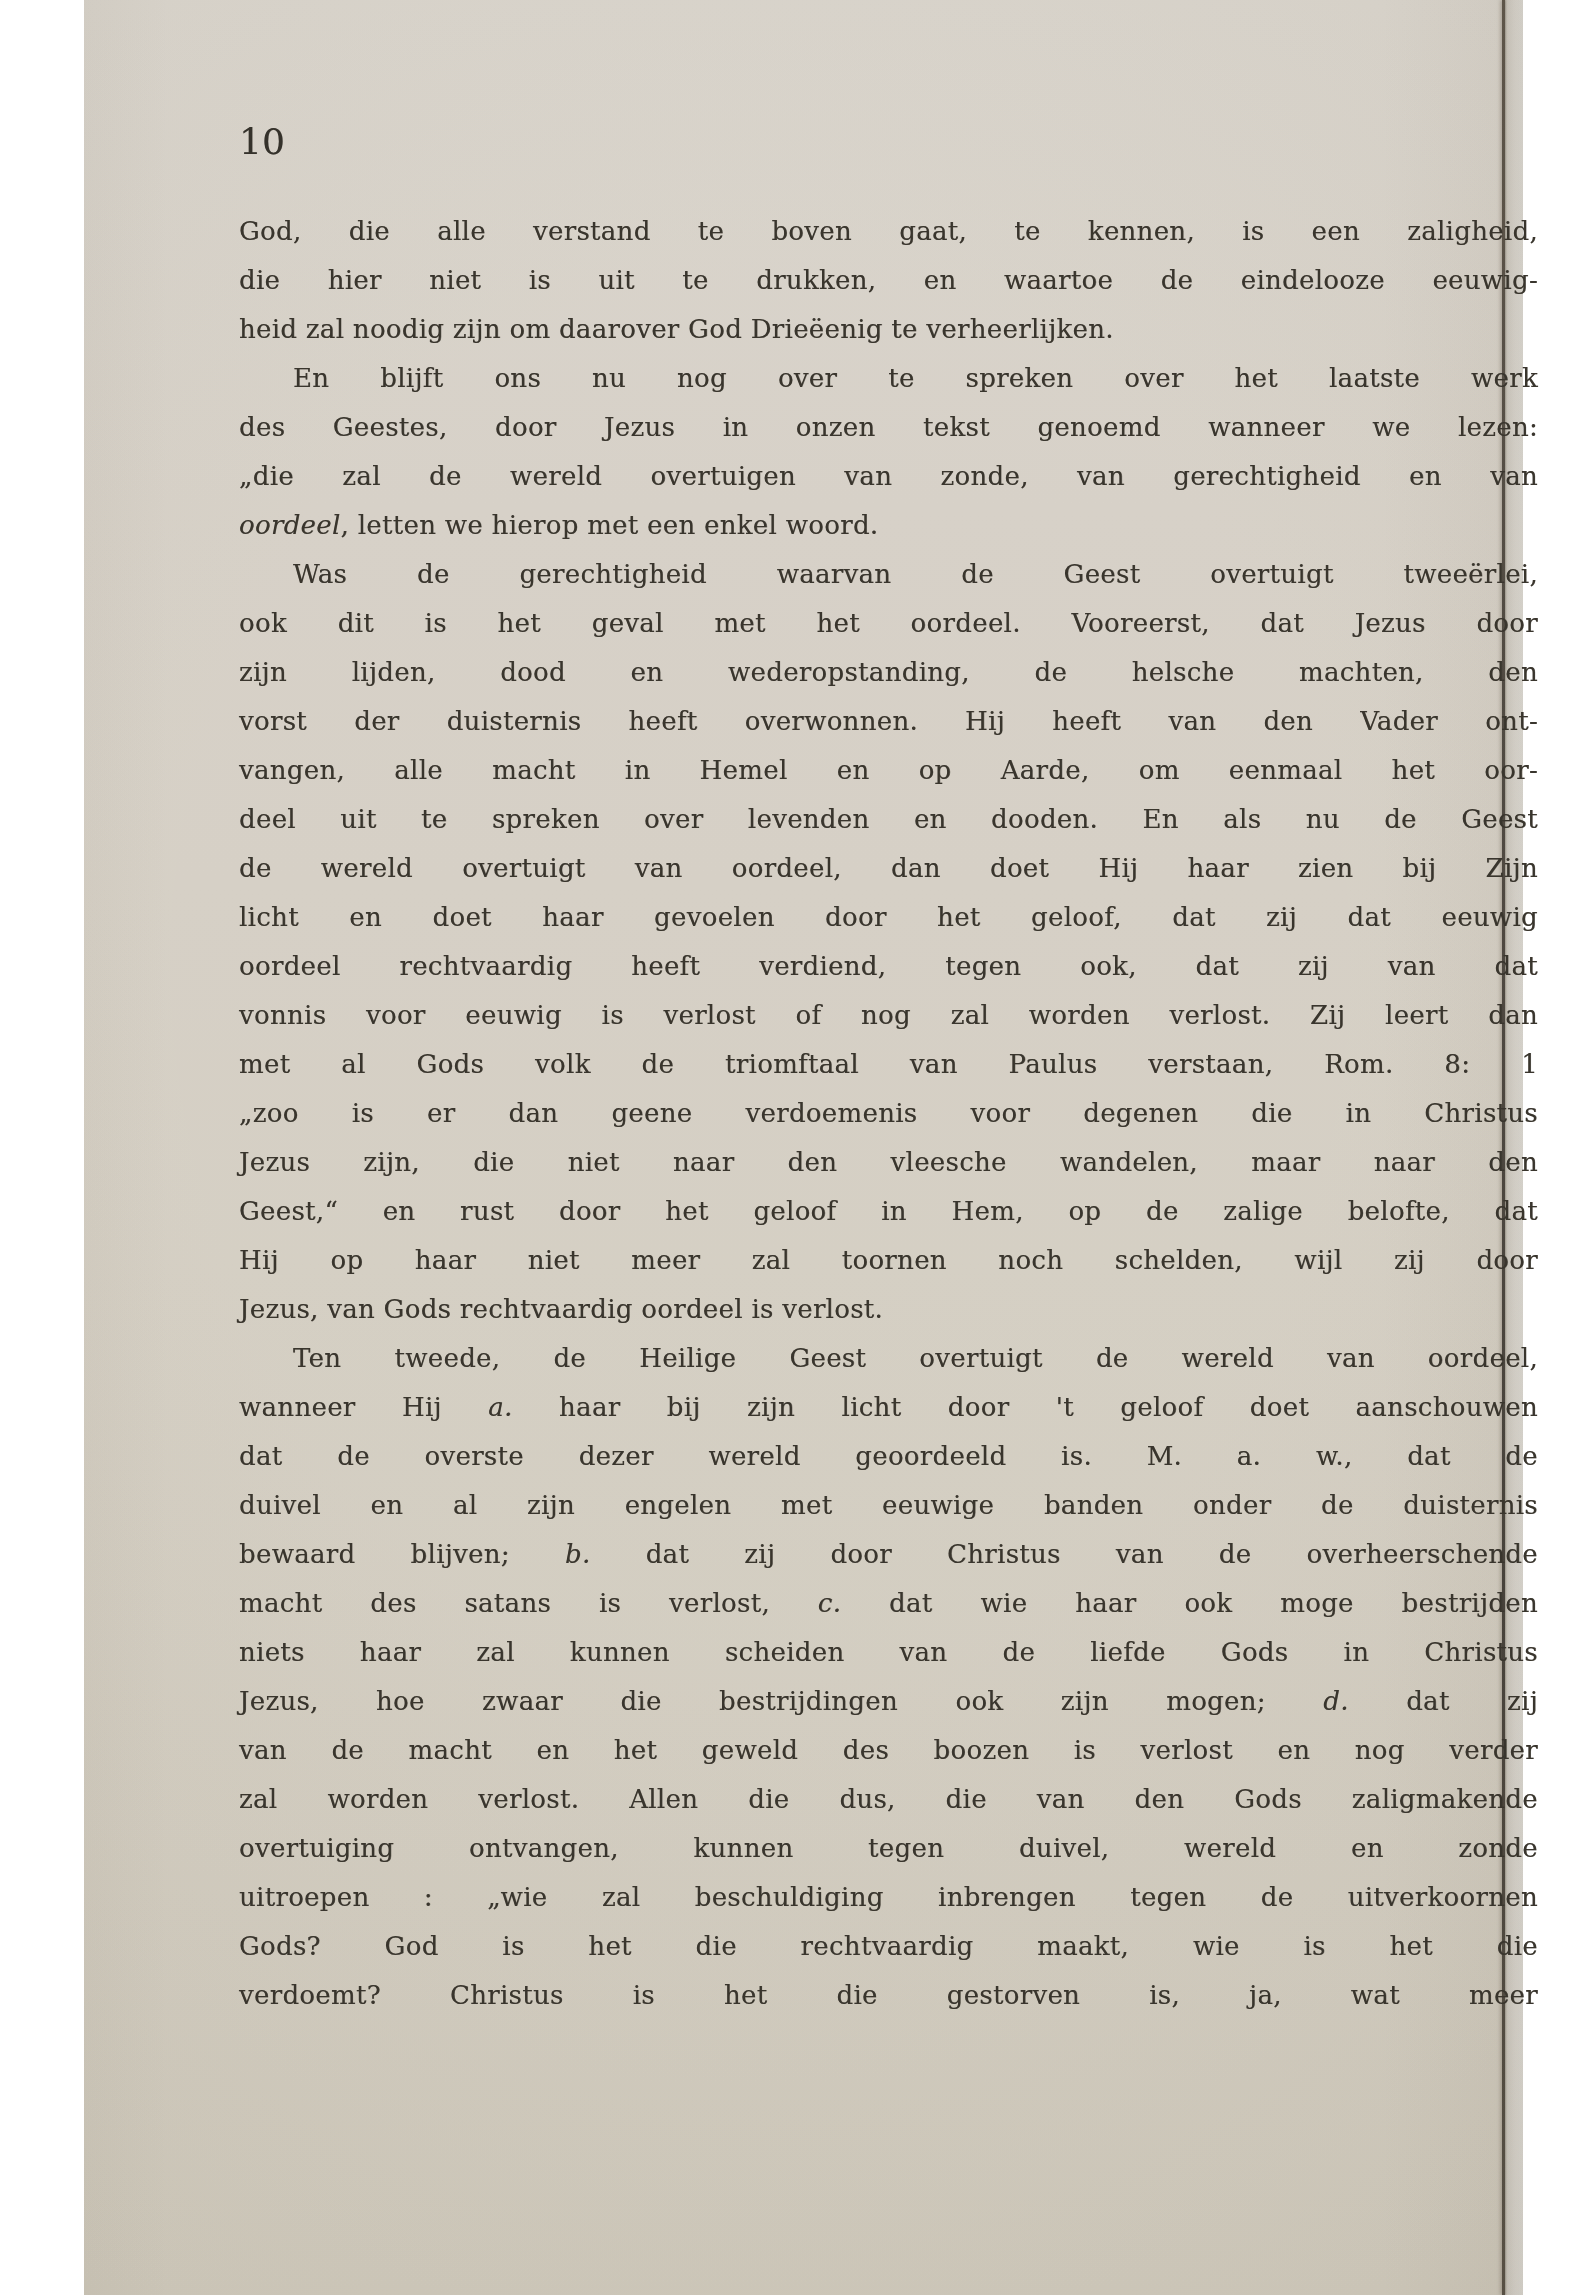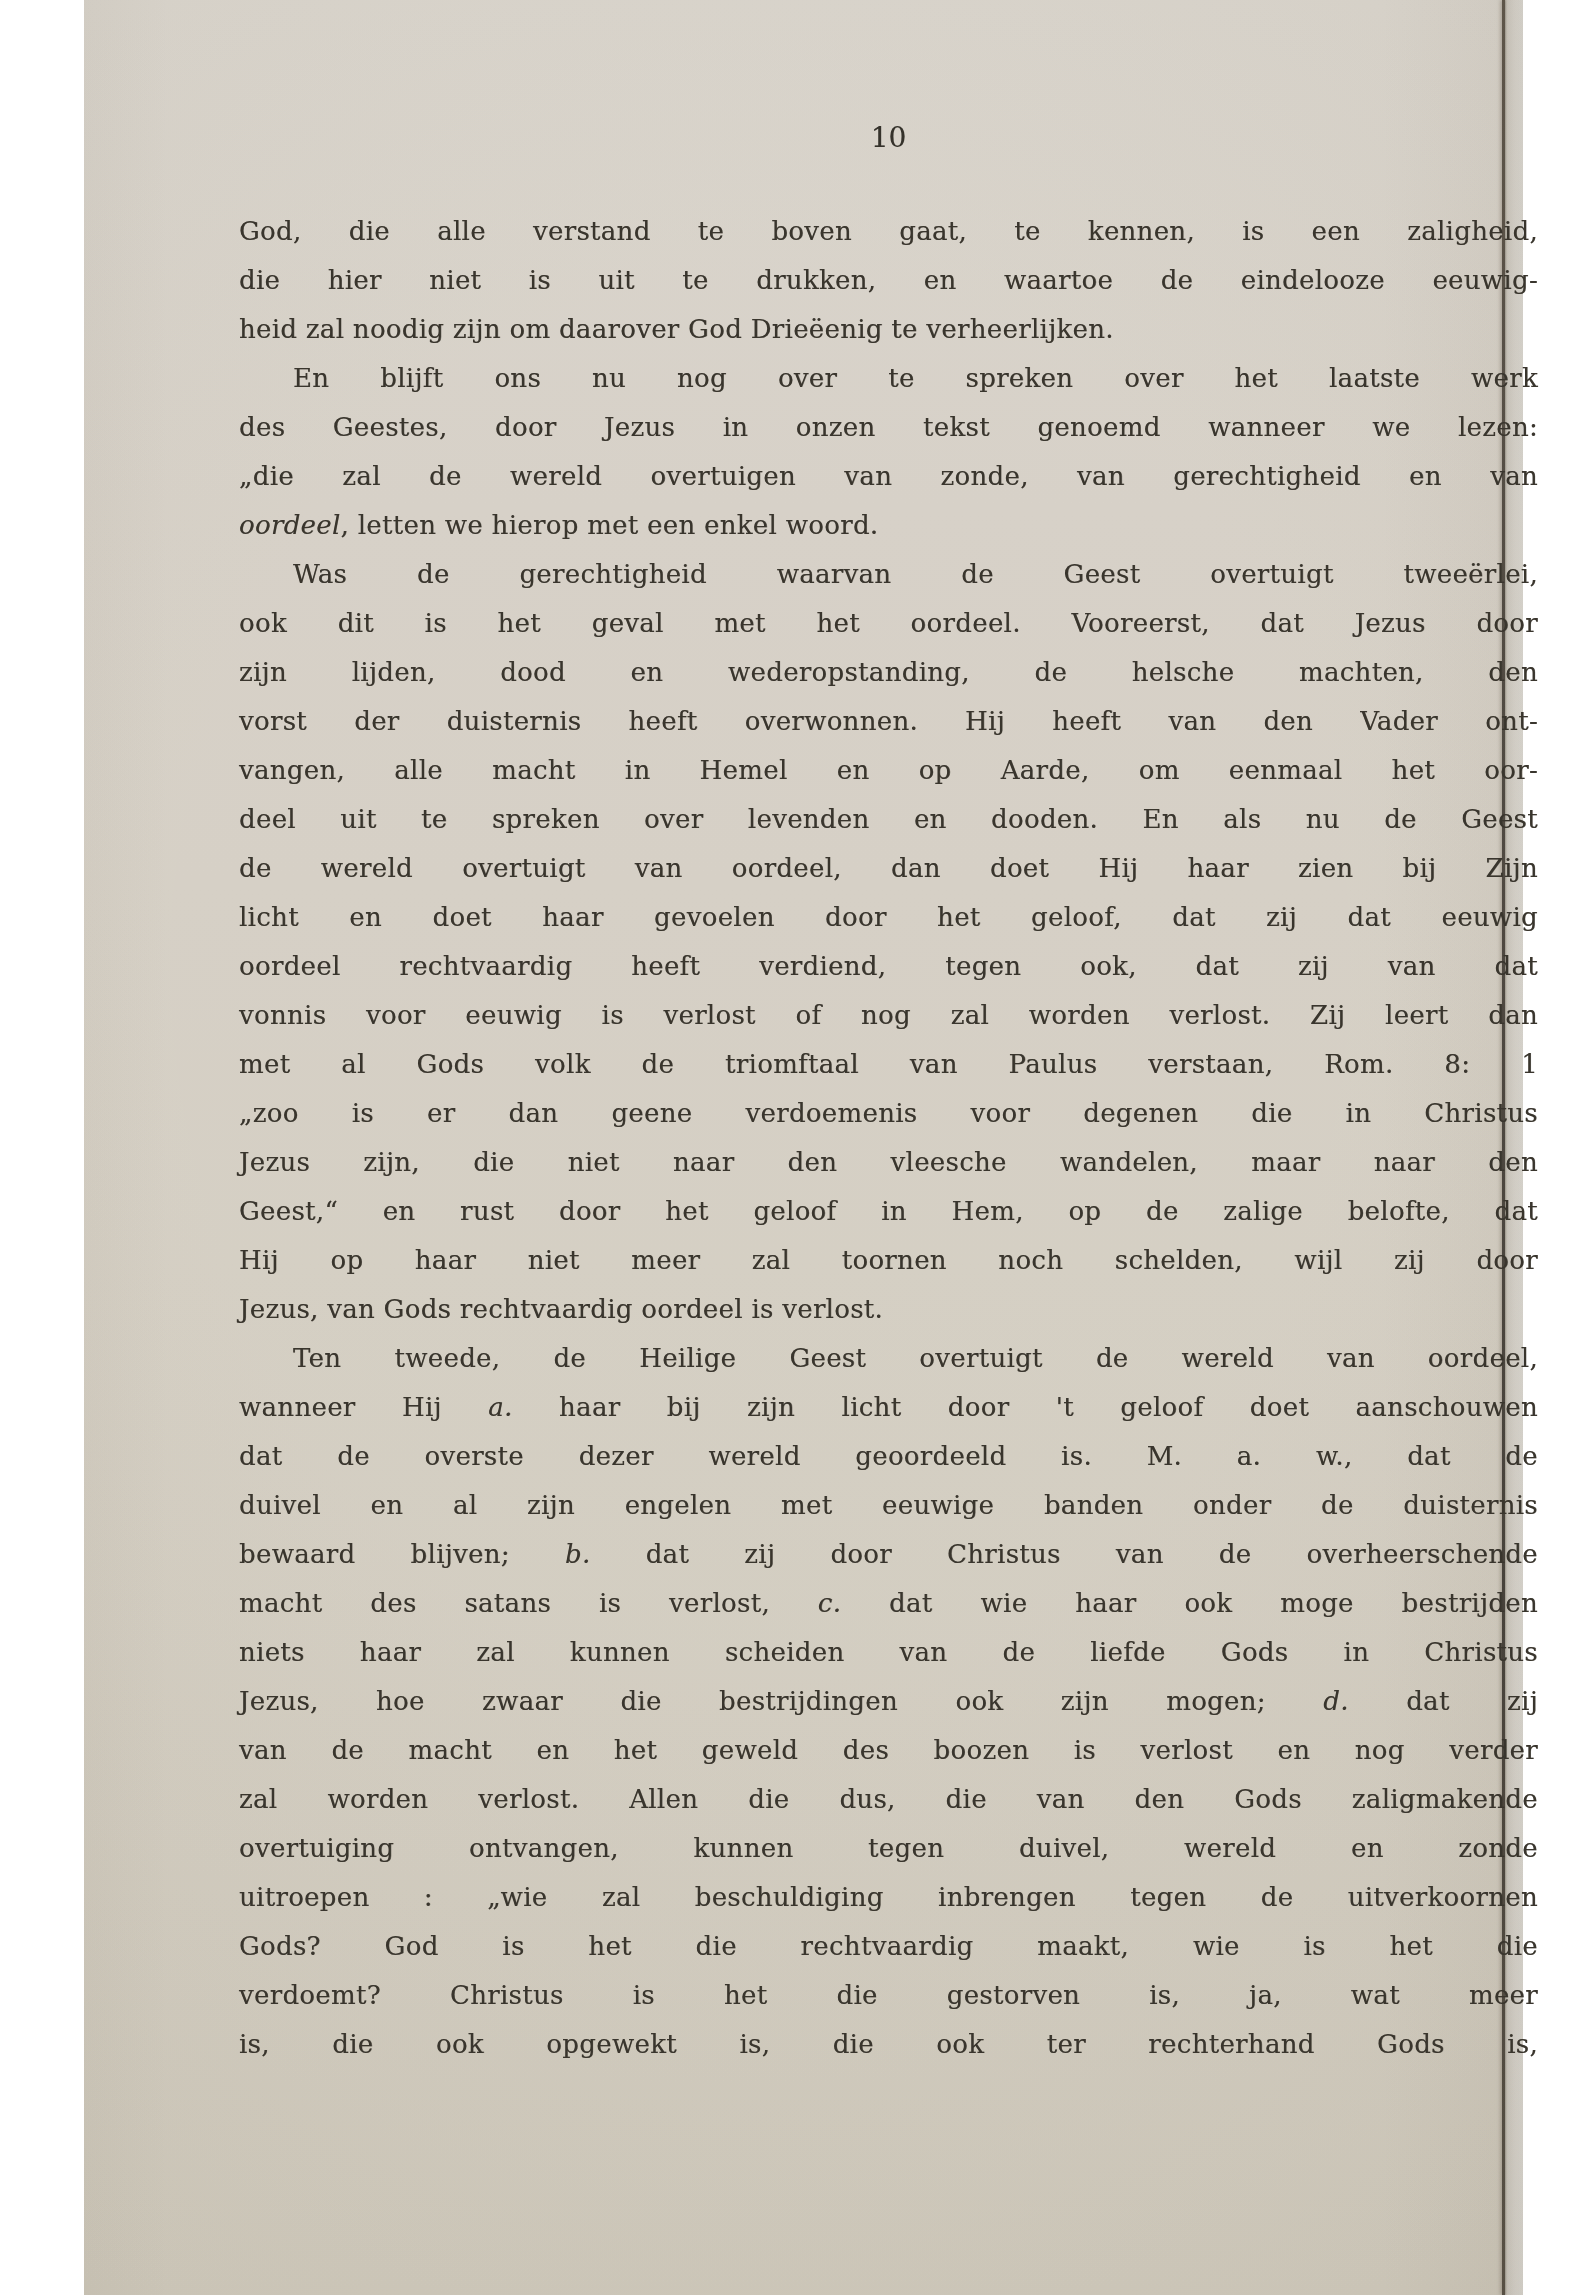--- a/index.html
+++ b/index.html
@@ -32,22 +32,21 @@
   .vignette {
     position: absolute; inset: 0;
     background:
       radial-gradient(115% 85% at 47% 42%, rgba(255,255,255,0.05) 35%, rgba(72,62,46,0.055) 100%),
       linear-gradient(90deg, rgba(90,78,60,0.035) 0%, rgba(255,255,255,0) 6%, rgba(255,255,255,0) 90%, rgba(90,78,60,0.05) 100%);
     pointer-events: none;
   }
   .page-number {
     position: absolute;
     top: 121px; left: 155px; width: 1299px;
-    text-align: center;
-    font-size: 28px;
+    font-size: 36px;
     color: #35322b;
     text-shadow: 0.3px 0.3px 0.6px rgba(53,50,43,0.5);
   }
   .body-text {
     position: absolute;
     top: 207px; left: 155px; width: 1299px;
     font-size: 26px;
     line-height: 49px;
     color: #39352d;
     letter-spacing: 0.3px;
@@ -101,16 +100,15 @@
       <div class="line"><span>bewaard blijven; </span><span class="it">b.</span><span> dat zij door Christus van de overheerschende</span></div>
       <div class="line"><span>macht des satans is verlost, </span><span class="it">c.</span><span> dat wie haar ook moge bestrijden</span></div>
       <div class="line"><span>niets haar zal kunnen scheiden van de liefde Gods in Christus</span></div>
       <div class="line"><span>Jezus, hoe zwaar die bestrijdingen ook zijn mogen; </span><span class="it">d.</span><span> dat zij</span></div>
       <div class="line"><span>van de macht en het geweld des boozen is verlost en nog verder</span></div>
       <div class="line"><span>zal worden verlost. Allen die dus, die van den Gods zaligmakende</span></div>
       <div class="line"><span>overtuiging ontvangen, kunnen tegen duivel, wereld en zonde</span></div>
       <div class="line"><span>uitroepen : „wie zal beschuldiging inbrengen tegen de uitverkoornen</span></div>
       <div class="line"><span>Gods? God is het die rechtvaardig maakt, wie is het die</span></div>
       <div class="line"><span>verdoemt? Christus is het die gestorven is, ja, wat meer</span></div>
-      <div class="line"><span>is, die ook opgewekt is, die ook ter rechterhand Gods is,</span></div>
     </div>
 </div>
 
 
 </body></html>

